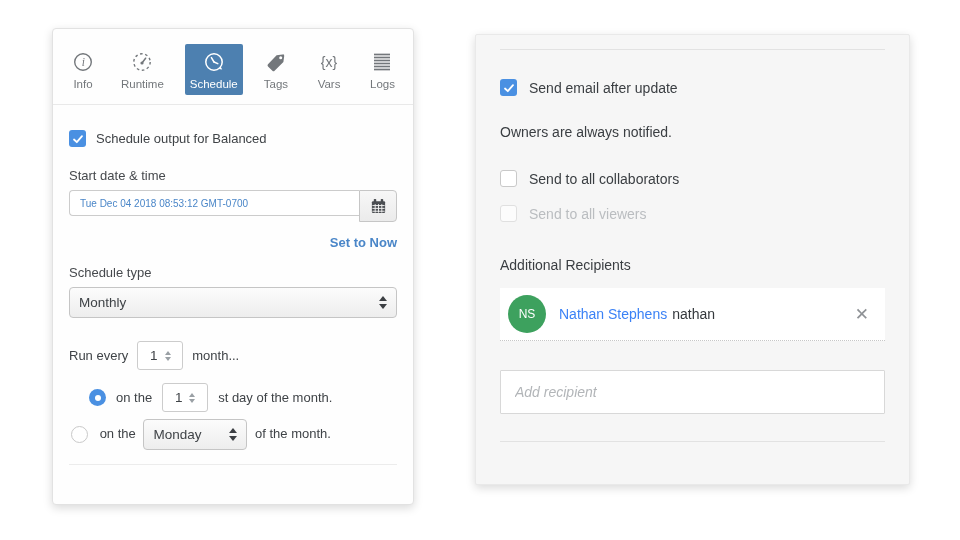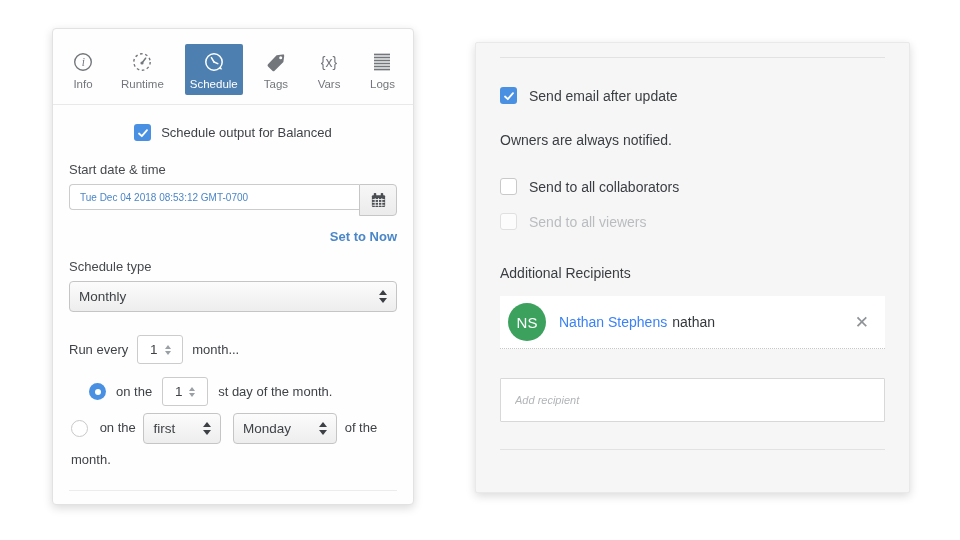--- a/index.html
+++ b/index.html
@@ -18,21 +18,21 @@
   .tb-item.active { background:#4d80b0; color:#ffffff; }
   .tb-divider { height:1px; background:#e9e9e9; }
 
   .lp-content { padding:0 16px; font-size:13px; color:#3f4347; }
 
   .cb { width:17px; height:17px; border-radius:3px; flex:0 0 auto; cursor:pointer; }
   .cb-checked { background:#4a90e2; display:flex; align-items:center; justify-content:center; }
   .cb-un { background:#fff; border:1px solid #c9c9c9; }
   .cb-disabled { background:#fcfcfc; border:1px solid #e0e0e0; }
 
-  .check-row { display:flex; align-items:center; gap:10px; margin-top:19px;justify-content:center; }
+  .check-row { display:flex; align-items:center; gap:10px; margin-top:25px; }
 
   .field-label { margin-top:21px; color:#46494d; }
 
   .input-group { display:flex; margin-top:7px; }
   .date-input { flex:1; height:17px; border:1px solid #cccccc; border-right:none;
     border-radius:4px 0 0 4px; padding:12px 10px; color:#4a86c8; font-size:10px;
     background:#fff; font-family:"Liberation Sans",sans-serif; outline:none; }
   .cal-btn { width:38px; height:32px; border:1px solid #c6c6c6; border-radius:0 4px 4px 0;
     background:linear-gradient(#f7f7f7,#ebebeb); display:flex; align-items:center; justify-content:center; cursor:pointer; }
 
@@ -64,45 +64,45 @@
   .radio-row1 { display:flex; align-items:center; gap:10px; margin-top:13px; margin-left:20px; }
   .radio-row2 { margin-top:6px; margin-left:2px; line-height:32px; }
   .radio-row2 .inline-sel { display:inline-flex; vertical-align:middle; margin:0 4px; }
   .sel-first { width:78px; }
   .sel-monday { width:104px; }
 
   .lp-bottom-divider { height:1px; background:#ececec; margin-top:14px; }
 
   
   .panel-right {
-    position:absolute; left:475px; top:42px; width:435px; height:451px;
+    position:absolute; left:475px; top:34px; width:435px; height:451px;
     background:#f6f6f6; border:1px solid #e9e9e9; border-radius:2px;
     box-shadow:0 3px 10px rgba(0,0,0,.15);
   }
   .rp-content { padding:14px 24px 0; font-size:14px; color:#3a3e42; }
   .rp-divider { height:1px; background:#e2e2e2; }
   .rp-check-row { display:flex; align-items:center; gap:12px; }
   .row-email { margin-top:29px; }
   .note-1 { margin-top:23px; }
   .note-2 { margin-top:28px; }
   .row-collab { margin-top:30px;align-items:flex-end; }
   .row-viewers { margin-top:18px; }
   .disabled-label { color:#babdc0; }
   .add-recip-head { margin-top:35px; }
 
   .recip-row { margin-top:15px; background:#ffffff; display:flex; align-items:center;
     padding:7px 12px 7px 8px; border-bottom:1px dotted #c7c7c7; }
   .avatar { width:38px; height:38px; border-radius:50%; background:#3da15e; color:#fff;
-    display:flex; align-items:center; justify-content:center; font-size:15px; }
+    display:flex; align-items:center; justify-content:center; font-size:12px; }
   .recip-name { color:#3b82f6; margin-left:13px; cursor:pointer; }
   .recip-user { color:#34383c; margin-left:5px; }
   .recip-x { margin-left:auto; color:#8f9296; font-size:17px; cursor:pointer; padding:0 4px; }
 
   .add-input { margin-top:29px; width:100%; height:44px; border:1px solid #d8d8d8;
-    background:#fff; padding:0 14px; font-size:11px; font-family:"Liberation Sans",sans-serif;
+    background:#fff; padding:0 14px; font-size:14px; font-family:"Liberation Sans",sans-serif;
     color:#3a3e42; outline:none; border-radius:1px; }
   .add-input::placeholder { font-style:italic; color:#b2b5b8; }
 
   .rp-bottom-divider { height:1px; background:#e2e2e2; margin-top:27px; }
 </style>
 </head>
 <body>
 
 <div class="panel-left">
 
@@ -225,27 +225,20 @@
             <span class="chev-up"></span>
             <span class="chev-dn"></span>
           </span>
       </span>
       <span>st day of the month.</span>
     </div>
 
     <div class="radio-row2">
       <span class="radio radio-off" style="margin-right:8px;"></span>
       <span>on the</span>
-      <span class="select-box inline-sel sel-first">
-        <span class="sel-label">first</span>
-        <span class="arrows">
-            <span class="tri-up"></span>
-            <span class="tri-dn"></span>
-          </span>
-      </span>
       <span class="select-box inline-sel sel-monday">
         <span class="sel-label">Monday</span>
         <span class="arrows">
             <span class="tri-up"></span>
             <span class="tri-dn"></span>
           </span>
       </span>
       <span>of the month.</span>
     </div>
 

